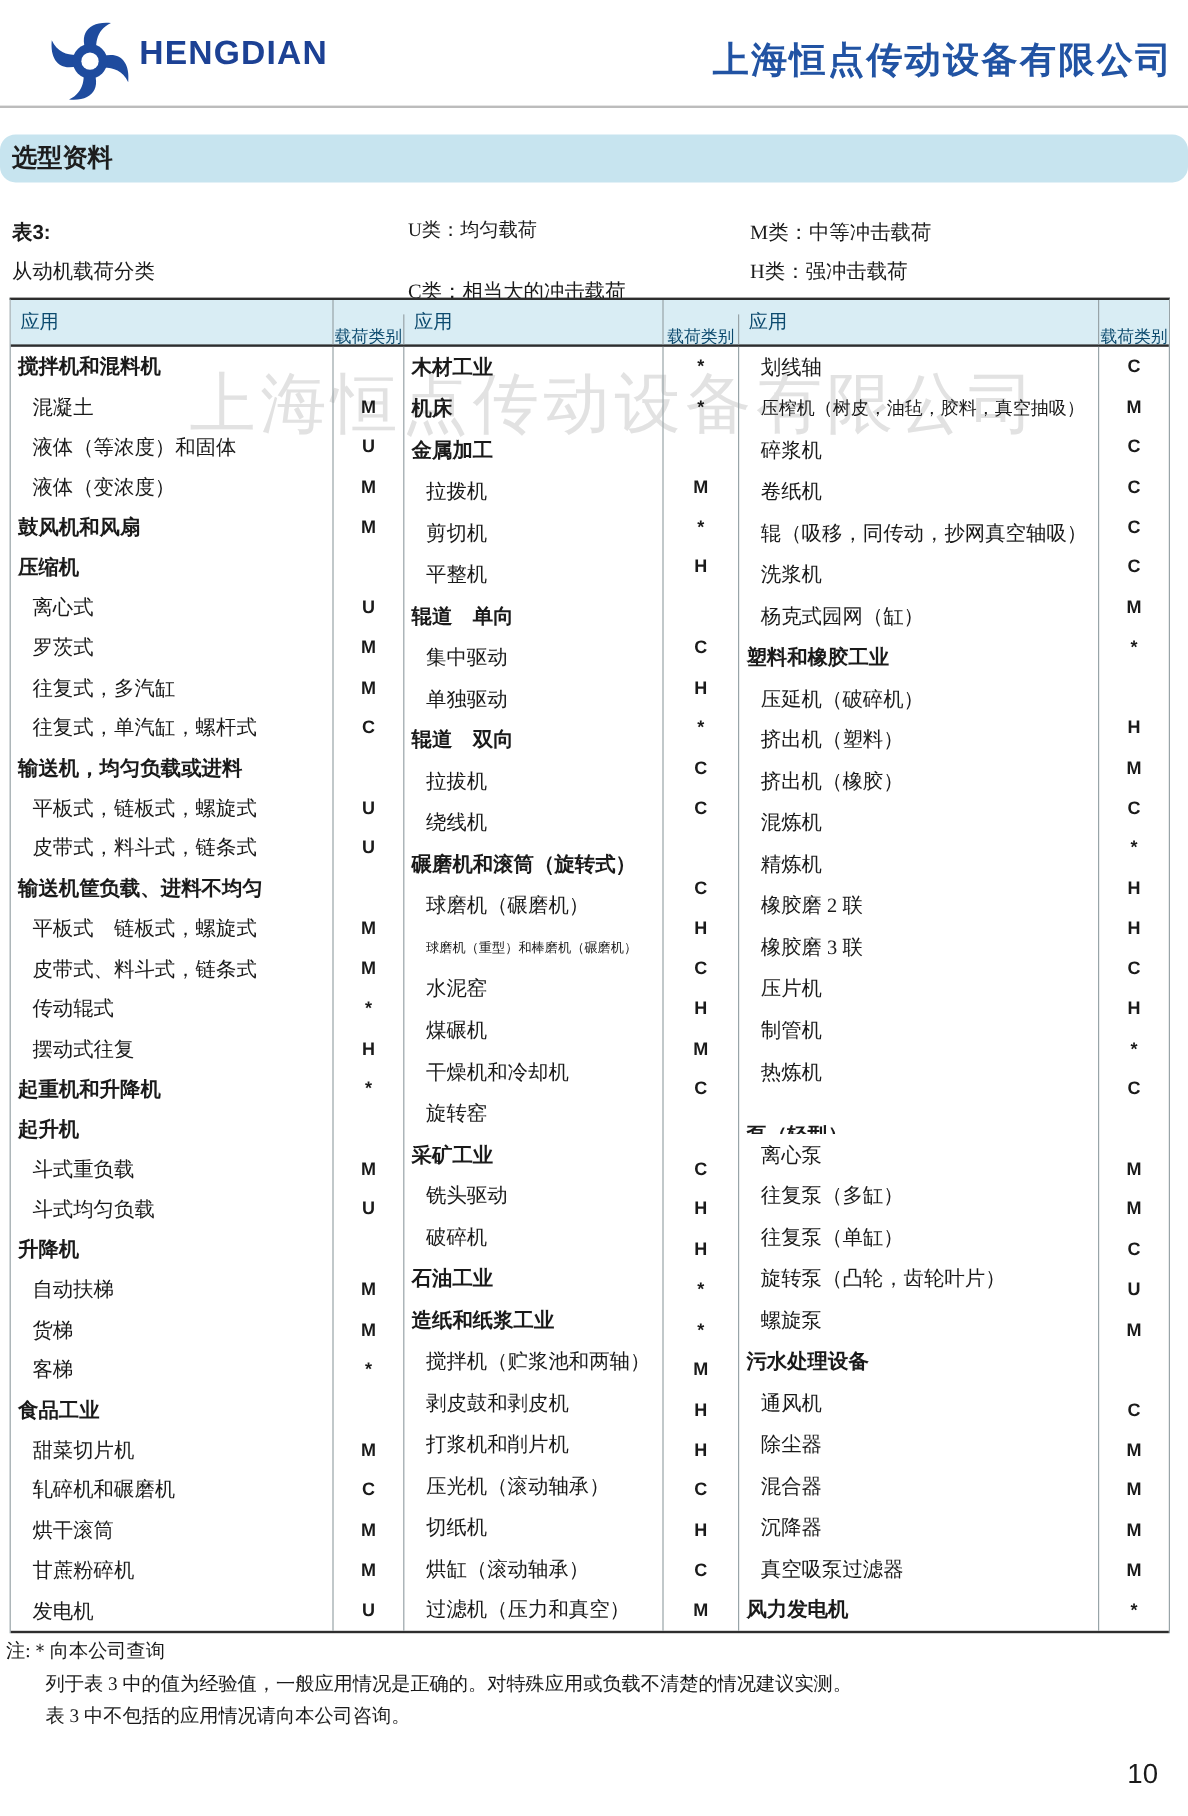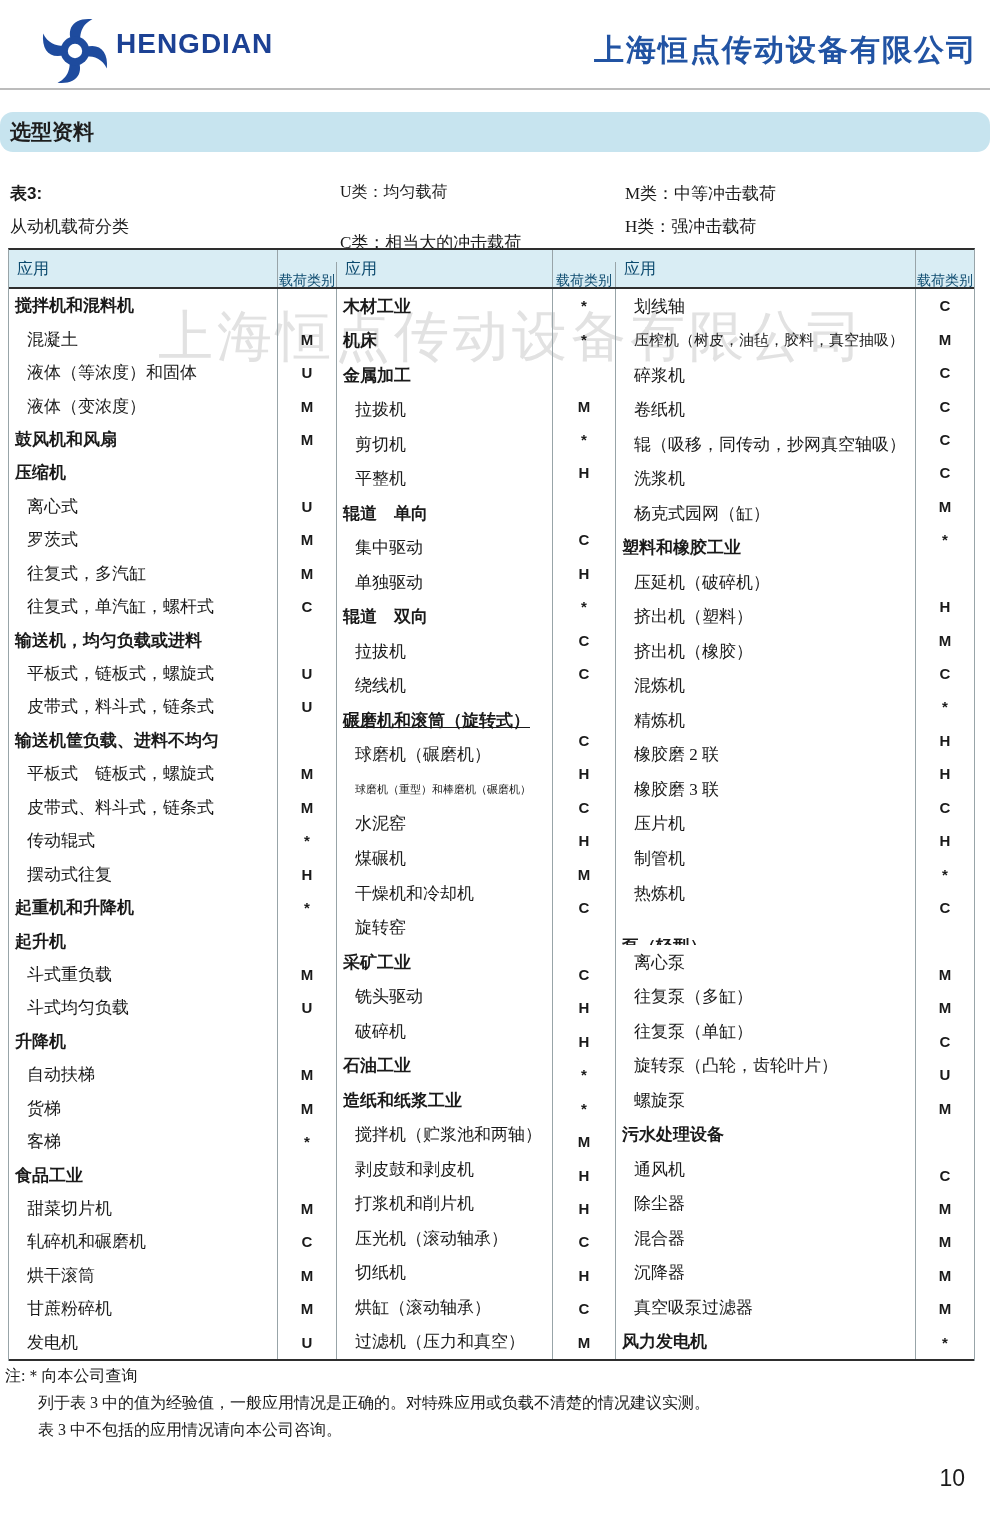--- a/index.html
+++ b/index.html
@@ -329,21 +329,21 @@
           <div class="trow b">
             <span class="lbl" style="padding-left: 6px;">辊道　双向</span>
           </div>
           <div class="trow">
             <span class="lbl" style="padding-left: 18px;">拉拔机</span>
           </div>
           <div class="trow">
             <span class="lbl" style="padding-left: 18px;">绕线机</span>
           </div>
           <div class="trow b">
-            <span class="lbl" style="padding-left: 6px; text-decoration: underline;">碾磨机和滚筒（旋转式）</span>
+            <span class="lbl" style="padding-left: 6px;">碾磨机和滚筒（旋转式）</span>
           </div>
           <div class="trow">
             <span class="lbl" style="padding-left: 18px;">球磨机（碾磨机）</span>
           </div>
           <div class="trow">
             <span class="lbl" style="padding-left: 18px; font-size: 11px;">球磨机（重型）和棒磨机（碾磨机）</span>
           </div>
           <div class="trow">
             <span class="lbl" style="padding-left: 18px;">水泥窑</span>
           </div>

